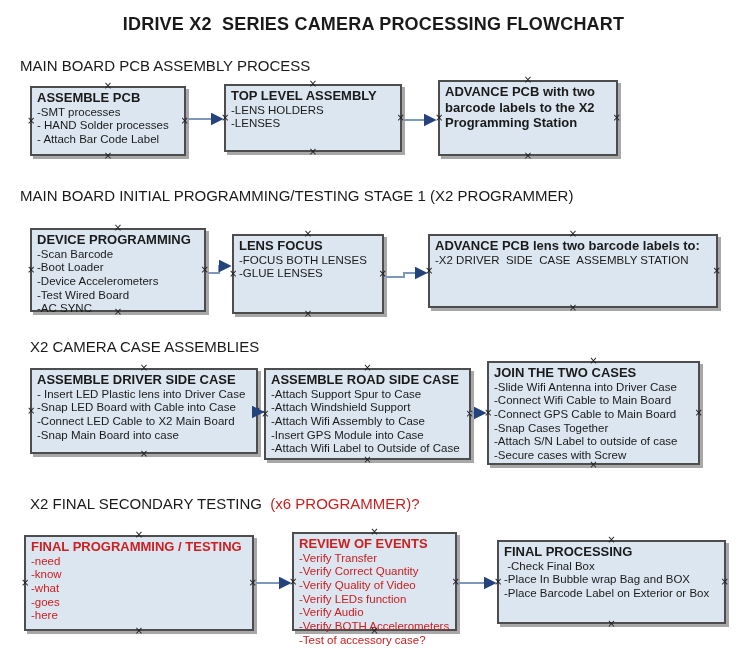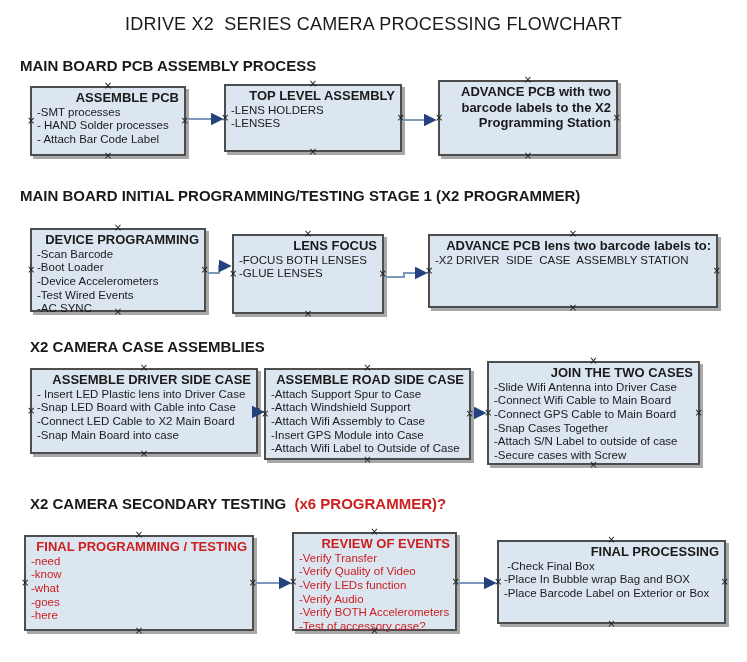--- a/index.html
+++ b/index.html
@@ -2,37 +2,37 @@
 <html style="--box-fill: #dce6f1; --box-border: #4d4d4d; --shadow: #a8a8a8; --arrow-line: #7d97bd; --arrow-head: #24437c; --red: #cc2020; --text: #1a1a1a;"><head>
 <meta charset="utf-8">
 <style>
   html,body{margin:0;padding:0;background:#ffffff;}
   #canvas{
     position:relative;width:747px;height:662px;background:#ffffff;overflow:hidden;
     font-family:"Liberation Sans","DejaVu Sans",sans-serif;color:var(--text,#1a1a1a);
   }
   .page-title{
     position:absolute;top:14px;left:0;width:747px;text-align:center;
-    font-size:18px;font-weight:normal;letter-spacing:.2px;white-space:pre-wrap;
+    font-size:18px;font-weight:bold;letter-spacing:.2px;white-space:pre-wrap;
   }
   .section-heading{
-    position:absolute;font-size:15px;font-weight:bold;white-space:pre-wrap;
+    position:absolute;font-size:15px;font-weight:normal;white-space:pre-wrap;
   }
   #h1{left:20px;top:57px;}
   #h2{left:20px;top:187px;}
   #h3{left:30px;top:338px;}
   #h4{left:30px;top:495px;}
   .red-text{color:var(--red,#cc2020);}
   .box{
     position:absolute;background:var(--box-fill,#dce6f1);
     border:2px solid var(--box-border,#4d4d4d);
     box-shadow:3px 3px 0 0 var(--shadow,#a8a8a8);
     padding:2px 5px;box-sizing:border-box;overflow:visible;z-index:1;
   }
-  .box-title{font-size:13px;font-weight:bold;line-height:1.2;white-space:pre-wrap;text-align:right;}
+  .box-title{font-size:13px;font-weight:bold;line-height:1.2;white-space:pre-wrap;}
   .box-item{font-size:11.5px;line-height:1.19;white-space:pre-wrap;}
   .box.red .box-title,.box.red .box-item{color:var(--red,#cc2020);}
   
   #b1{left:30px;top:86px;width:156px;height:70px;}
   #b2{left:224px;top:84px;width:178px;height:68px;}
   #b3{left:438px;top:80px;width:180px;height:76px;}
   #b4{left:30px;top:228px;width:176px;height:84px;}
   #b5{left:232px;top:234px;width:152px;height:80px;}
   #b6{left:428px;top:234px;width:290px;height:74px;}
   #b7{left:30px;top:368px;width:228px;height:86px;}
@@ -55,21 +55,21 @@
 </head>
 <body>
 
 <div id="canvas">
 
   <div class="page-title">IDRIVE X2  SERIES CAMERA PROCESSING FLOWCHART</div>
 
   <div class="section-heading" id="h1">MAIN BOARD PCB ASSEMBLY PROCESS</div>
   <div class="section-heading" id="h2">MAIN BOARD INITIAL PROGRAMMING/TESTING STAGE 1 (X2 PROGRAMMER)</div>
   <div class="section-heading" id="h3">X2 CAMERA CASE ASSEMBLIES</div>
-  <div class="section-heading" id="h4"><span>X2 CAMERA SECONDARY TESTING  </span><span class="red-text">(x6 PROGRAMMER)?</span></div>
+  <div class="section-heading" id="h4"><span>X2 FINAL SECONDARY TESTING  </span><span class="red-text">(x6 PROGRAMMER)?</span></div>
 
   <div class="box" id="b1">
     <div class="box-title">ASSEMBLE PCB</div>
     <div>
         <div class="box-item">-SMT processes</div>
         <div class="box-item">- HAND Solder processes</div>
         <div class="box-item">- Attach Bar Code Label</div>
       </div>
   <span class="marker marker-top">×</span>
       <span class="marker marker-bottom">×</span>
@@ -94,21 +94,21 @@
       <span class="marker marker-left">×</span>
       <span class="marker marker-right">×</span>
     </div>
 
   <div class="box" id="b4">
     <div class="box-title">DEVICE PROGRAMMING</div>
     <div>
         <div class="box-item">-Scan Barcode</div>
         <div class="box-item">-Boot Loader</div>
         <div class="box-item">-Device Accelerometers</div>
-        <div class="box-item">-Test Wired Events</div>
+        <div class="box-item">-Test Wired Board</div>
         <div class="box-item">-AC SYNC</div>
       </div>
   <span class="marker marker-top">×</span>
       <span class="marker marker-bottom">×</span>
       <span class="marker marker-left">×</span>
       <span class="marker marker-right">×</span>
     </div>
   <div class="box" id="b5">
     <div class="box-title">LENS FOCUS</div>
     <div>
@@ -185,20 +185,21 @@
       </div>
   <span class="marker marker-top">×</span>
       <span class="marker marker-bottom">×</span>
       <span class="marker marker-left">×</span>
       <span class="marker marker-right">×</span>
     </div>
   <div class="box red" id="b11">
     <div class="box-title">REVIEW OF EVENTS</div>
     <div>
         <div class="box-item">-Verify Transfer</div>
+        <div class="box-item">-Verify Correct Quantity</div>
         <div class="box-item">-Verify Quality of Video</div>
         <div class="box-item">-Verify LEDs function</div>
         <div class="box-item">-Verify Audio</div>
         <div class="box-item">-Verify BOTH Accelerometers</div>
         <div class="box-item">-Test of accessory case?</div>
       </div>
   <span class="marker marker-top">×</span>
       <span class="marker marker-bottom">×</span>
       <span class="marker marker-left">×</span>
       <span class="marker marker-right">×</span>

